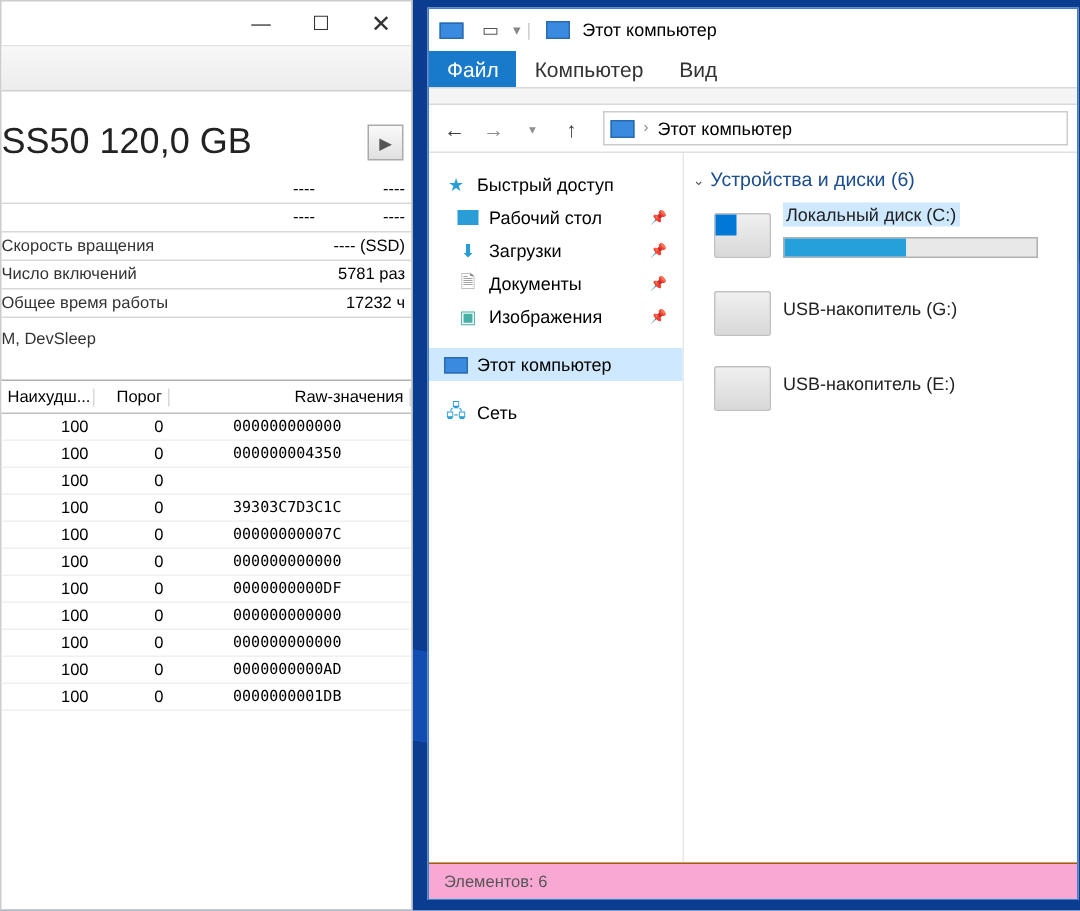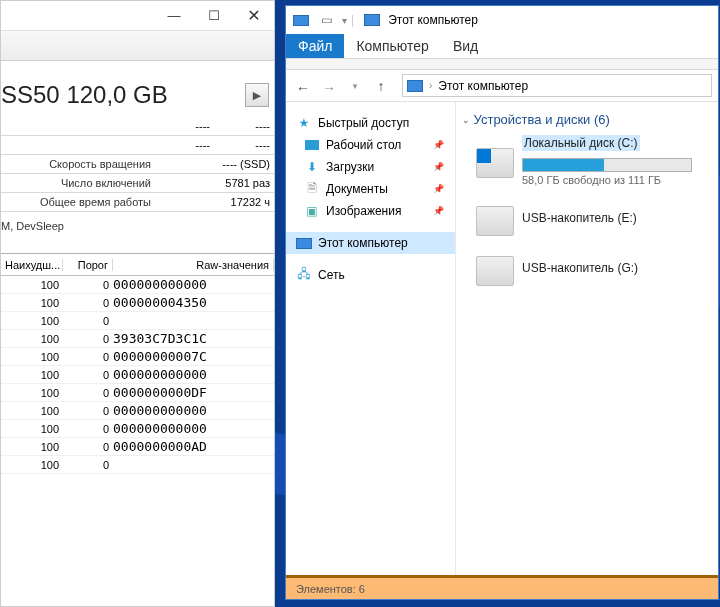--- a/index.html
+++ b/index.html
@@ -10,32 +10,32 @@
 .win-left { position: absolute; left: 0; top: 0; width: 275px; height: 607px; background: #fff; border: 1px solid #ccc; display: flex; flex-direction: column; }
 .titlebar-left { height: 30px; display: flex; justify-content: flex-end; align-items: center; border-bottom: 1px solid #e0e0e0; }
 .titlebar-btn { width: 40px; height: 30px; display: flex; align-items: center; justify-content: center; font-size: 13px; color: #333; }
 .titlebar-btn.close { font-size: 16px; }
 .toolbar-left { height: 30px; background: linear-gradient(#f8f8f8,#ececec); border-bottom: 1px solid #d0d0d0; }
 .disk-header { padding: 20px 5px 8px 0; display: flex; align-items: center; justify-content: space-between; }
 .disk-title { font-size: 24px; font-weight: 300; color: #222; white-space: nowrap; overflow: hidden; }
 .play-btn { width: 24px; height: 24px; border: 1px solid #aaa; background: linear-gradient(#fafafa,#e0e0e0); display: flex; align-items: center; justify-content: center; font-size: 11px; color: #555; }
 .info-table { font-size: 11px; }
 .info-row { display: flex; border-bottom: 1px solid #d8d8d8; height: 19px; align-items: center; }
-.info-label { flex: 1.2; text-align: right; padding-right: 3px; color: #333; white-space: nowrap; overflow: hidden;}
+.info-label { flex: 1.2; text-align: left; padding-right: 3px; color: #333; white-space: nowrap; overflow: hidden;}
 .info-val1 { width: 60px; text-align: right; padding-right: 4px; }
 .info-val2 { width: 60px; text-align: right; padding-right: 4px; }
 .features { font-size: 11px; padding: 8px 4px 4px 0; color: #333; white-space: nowrap; overflow: hidden;}
 .smart-table { font-size: 11px; border-top: 1px solid #b0b0b0; margin-top: 17px; }
 .smart-head { display: flex; background: #fff; border-bottom: 1px solid #c0c0c0; height: 22px; align-items: center; }
 .sh-col { border-right: 1px solid #d8d8d8; padding: 0 4px; text-align: right; white-space: nowrap; overflow: hidden; }
 .sh1 { width: 62px; } .sh2 { width: 50px; } .sh3 { flex: 1; text-align: right; padding-right: 4px; }
 .smart-row { display: flex; height: 18px; align-items: center; border-bottom: 1px solid #f0f0f0; }
 .sr1 { width: 62px; text-align: right; padding-right: 4px; } 
 .sr2 { width: 50px; text-align: right; padding-right: 4px; } 
-.sr3 { flex: 1; text-align: left; padding-right: 4px; font-family: Consolas, monospace; font-size: 13px; }
+.sr3 { flex: 1; text-align: center; padding-right: 4px; font-family: Consolas, monospace; font-size: 10px; }
 
 
 .win-right { position: absolute; left: 285px; top: 5px; width: 434px; height: 595px; background: #fff; border: 1px solid #4a7dc7; display: flex; flex-direction: column; }
 .explorer-titlebar { height: 28px; background: #fff; display: flex; align-items: center; gap: 4px; padding-left: 4px; font-size: 12px; }
 .qat-btn { width: 22px; height: 22px; display: flex; align-items: center; justify-content: center; color: #555; font-size: 12px; }
 .qat-sep { color: #888; font-size: 10px;}
 .tab-icon { width: 16px; height: 12px; background: #3a8be0; border: 1px solid #2a6bb0; margin-left: 6px; }
 .explorer-tabs { height: 24px; display: flex; align-items: flex-end; background: #fff; }
 .tab { padding: 4px 12px; font-size: 14px; color: #333; }
 .tab.active { background: #1979ca; color: #fff; }
@@ -64,21 +64,21 @@
 .drive-item { display: flex; gap: 8px; margin-bottom: 16px; align-items: center; padding-left: 14px;}
 .drive-icon { width: 38px; height: 30px; position: relative; margin-top: 4px;}
 .drive-icon.os::before { content:""; position:absolute; width:14px; height:14px; background:#0078d7; left:0; top:0;}
 .drive-icon.hdd { background: linear-gradient(#f0f0f0,#d8d8d8); border: 1px solid #c0c0c0; border-radius: 2px;}
 .drive-info { flex: 1; font-size: 12px; }
 .drive-name { color: #222; margin-bottom: 2px; white-space: nowrap; overflow: hidden;}
 .drive-name.sel { background: #cde8ff; display: inline-block; padding: 1px 2px;}
 .capacity-bar { width: 170px; height: 14px; border: 1px solid #b0b0b0; background: #e8e8e8; margin: 2px 0; position: relative;}
 .capacity-fill { height: 100%; background: #26a0da; }
 .drive-free { font-size: 11px; color: #666; }
-.statusbar { height: 24px; border-top: 3px solid #a16207; display: flex; align-items: center; padding: 0 10px; font-size: 11px; color: #555; background: #fdba74;}
+.statusbar { height: 24px; border-top: 1px solid #a16207; display: flex; align-items: center; padding: 0 10px; font-size: 11px; color: #555; background: #f9a8d4;}
 </style>
 </head>
 <body>
 <div class="bg-curve"></div>
 
 <div class="win-left">
   <div class="titlebar-left">
     <div class="titlebar-btn">—</div>
     <div class="titlebar-btn">☐</div>
     <div class="titlebar-btn close">✕</div>
@@ -168,20 +168,21 @@
     <div class="sr3">000000000000</div>
         </div>
         <div class="smart-row">
           <div class="sr1">100</div>
     <div class="sr2">0</div>
     <div class="sr3">0000000000AD</div>
         </div>
         <div class="smart-row">
           <div class="sr1">100</div>
     <div class="sr2">0</div>
+    <div class="sr3">0000000001DB</div>
         </div>
       </div>
   </div>
 </div>
 
 <div class="win-right">
   <div class="explorer-titlebar">
     <div class="qat-btn">
         <div class="pc-i"></div>
       </div>
@@ -258,34 +259,33 @@
         <span class="chev">⌄</span>
         <span>Устройства и диски (6)</span>
       </div>
       <div id="drives">
           <div class="drive-item">
             <div class="drive-icon os hdd"></div>
     <div class="drive-info">
       <div class="drive-name sel">Локальный диск (C:)</div><div class="capacity-bar">
                 <div class="capacity-fill" style="width:48%"></div>
               </div>
-           <div class="drive-free">58,0 ГБ свободно из 111 ГБ</div>
+    </div>
+          </div>
+          <div class="drive-item">
+            <div class="drive-icon hdd"></div>
+    <div class="drive-info">
+      <div class="drive-name">USB-накопитель (G:)</div>
     </div>
           </div>
           <div class="drive-item">
             <div class="drive-icon hdd"></div>
     <div class="drive-info">
       <div class="drive-name">USB-накопитель (E:)</div>
     </div>
           </div>
-          <div class="drive-item">
-            <div class="drive-icon hdd"></div>
-    <div class="drive-info">
-      <div class="drive-name">USB-накопитель (G:)</div>
-    </div>
-          </div>
         </div>
     </div>
   </div>
   <div class="statusbar">
     <span>Элементов: 6</span>
   </div>
 </div>
 
 </body></html>

